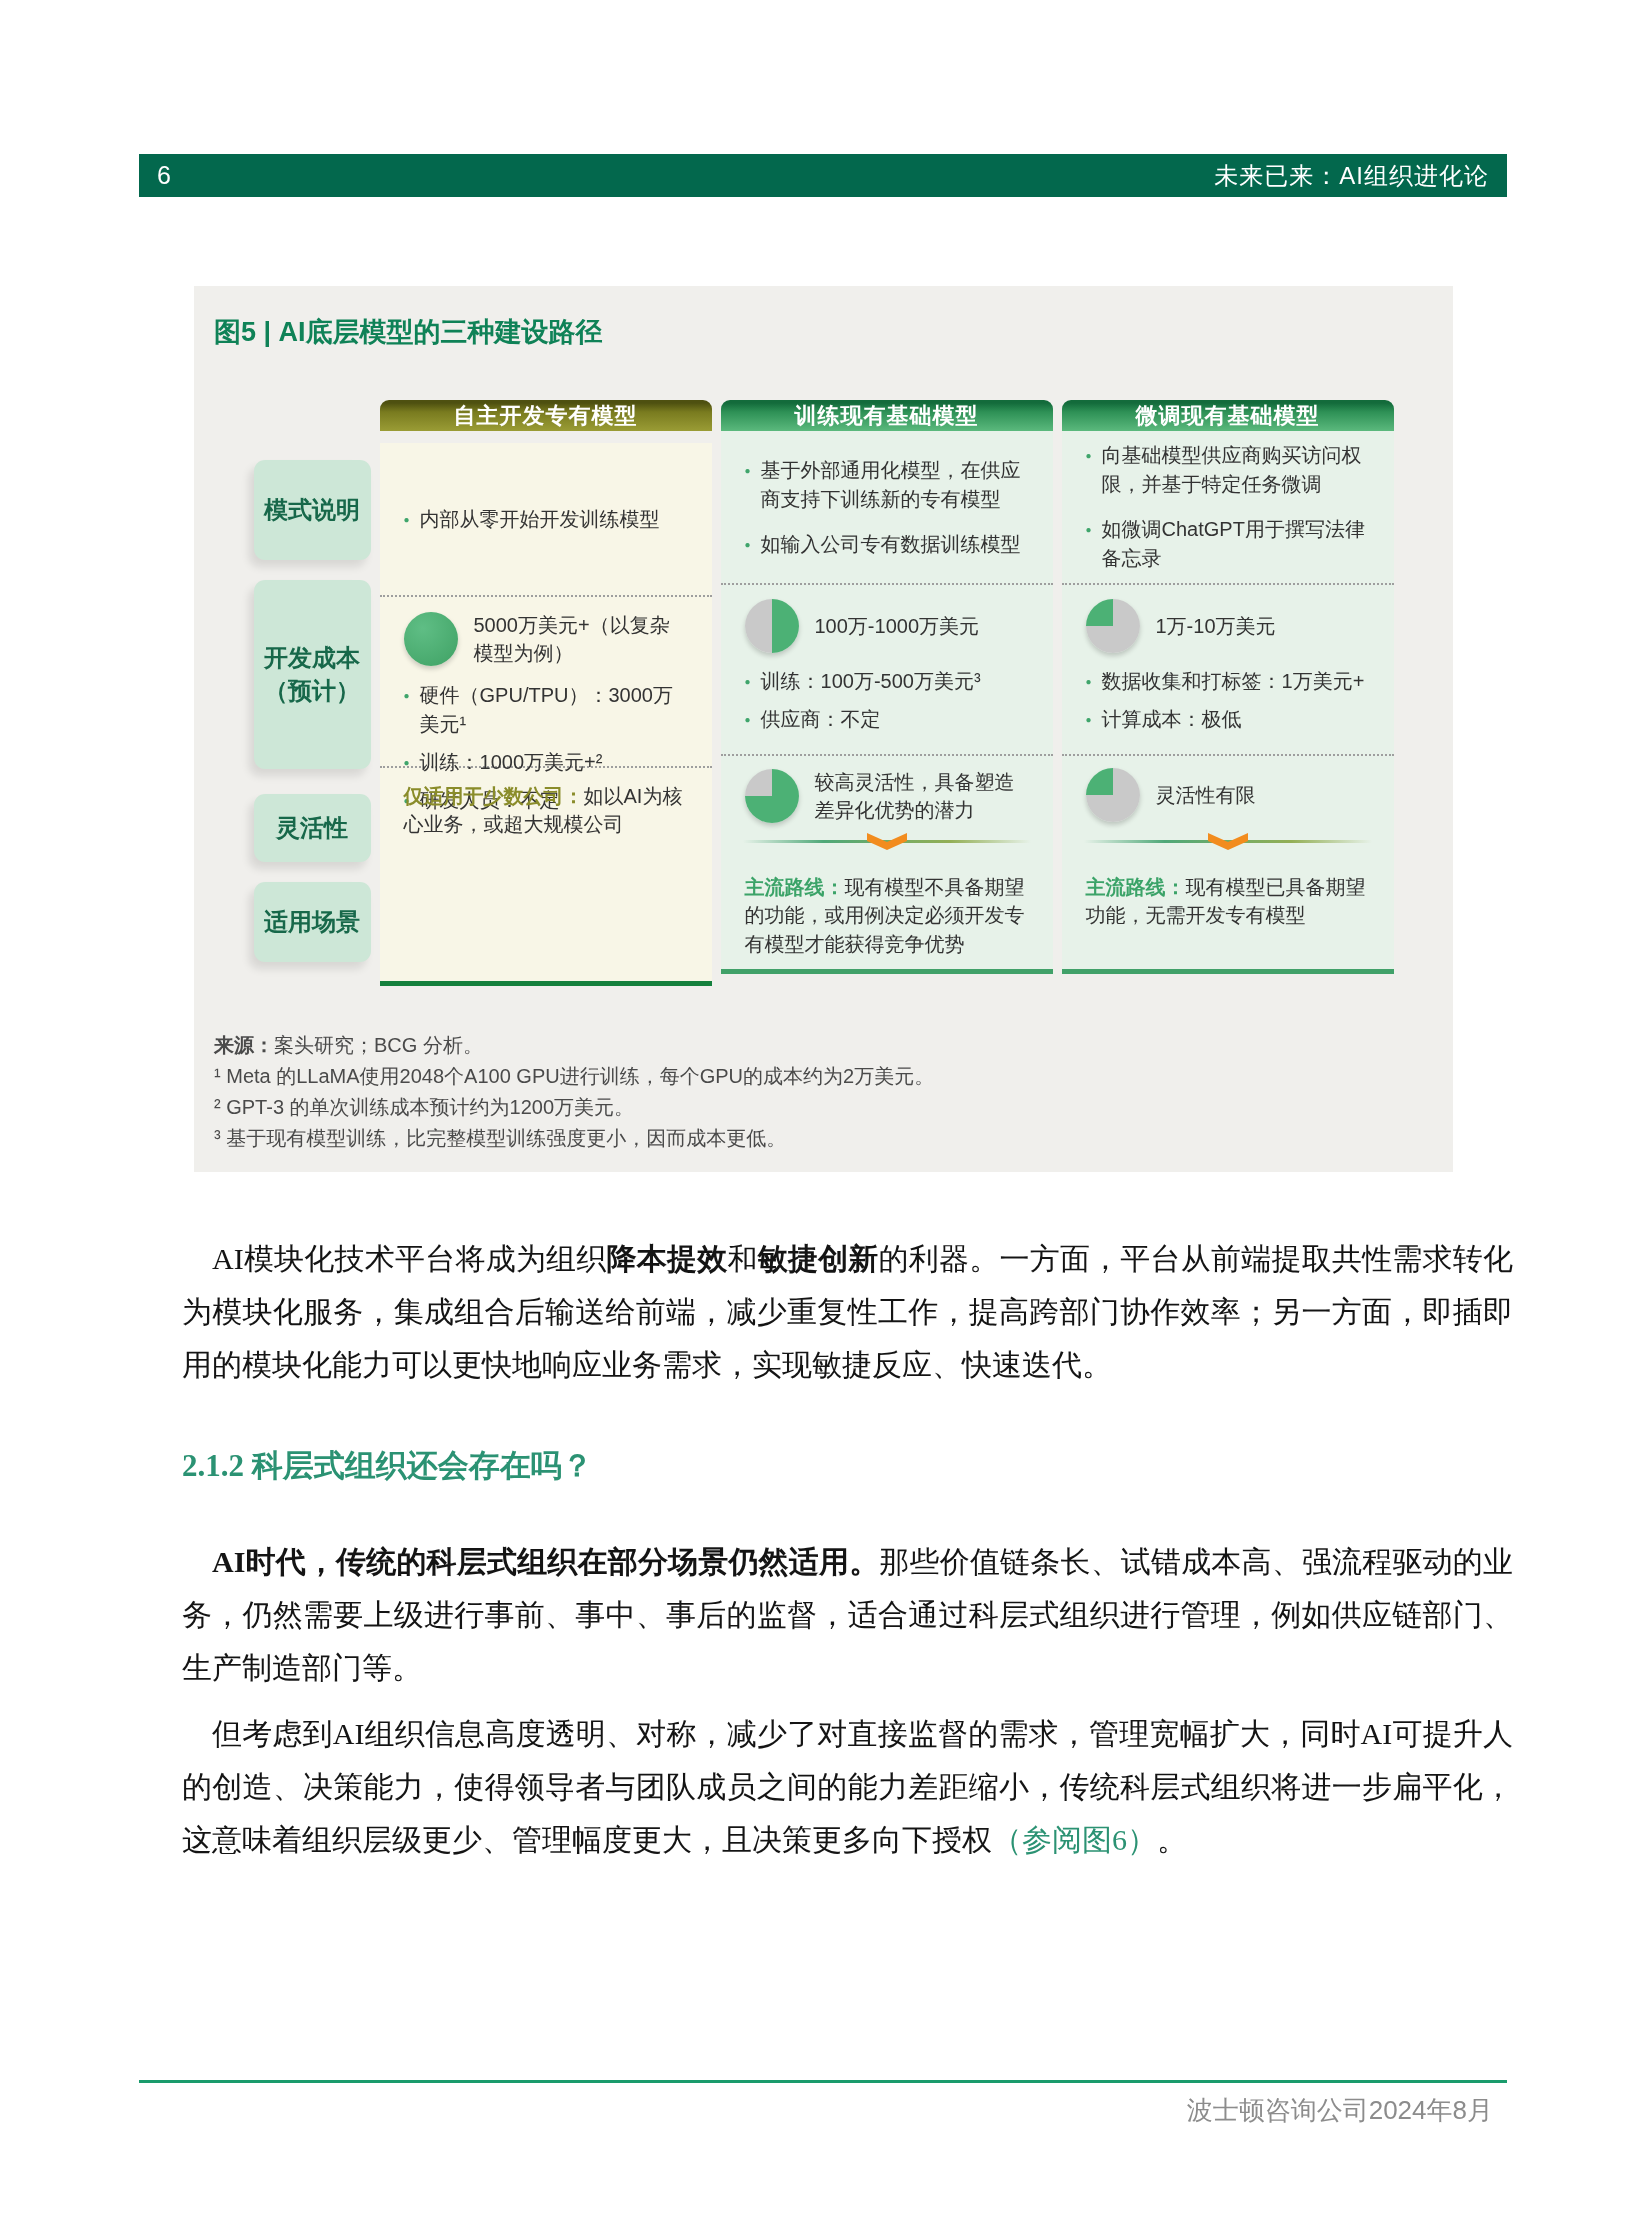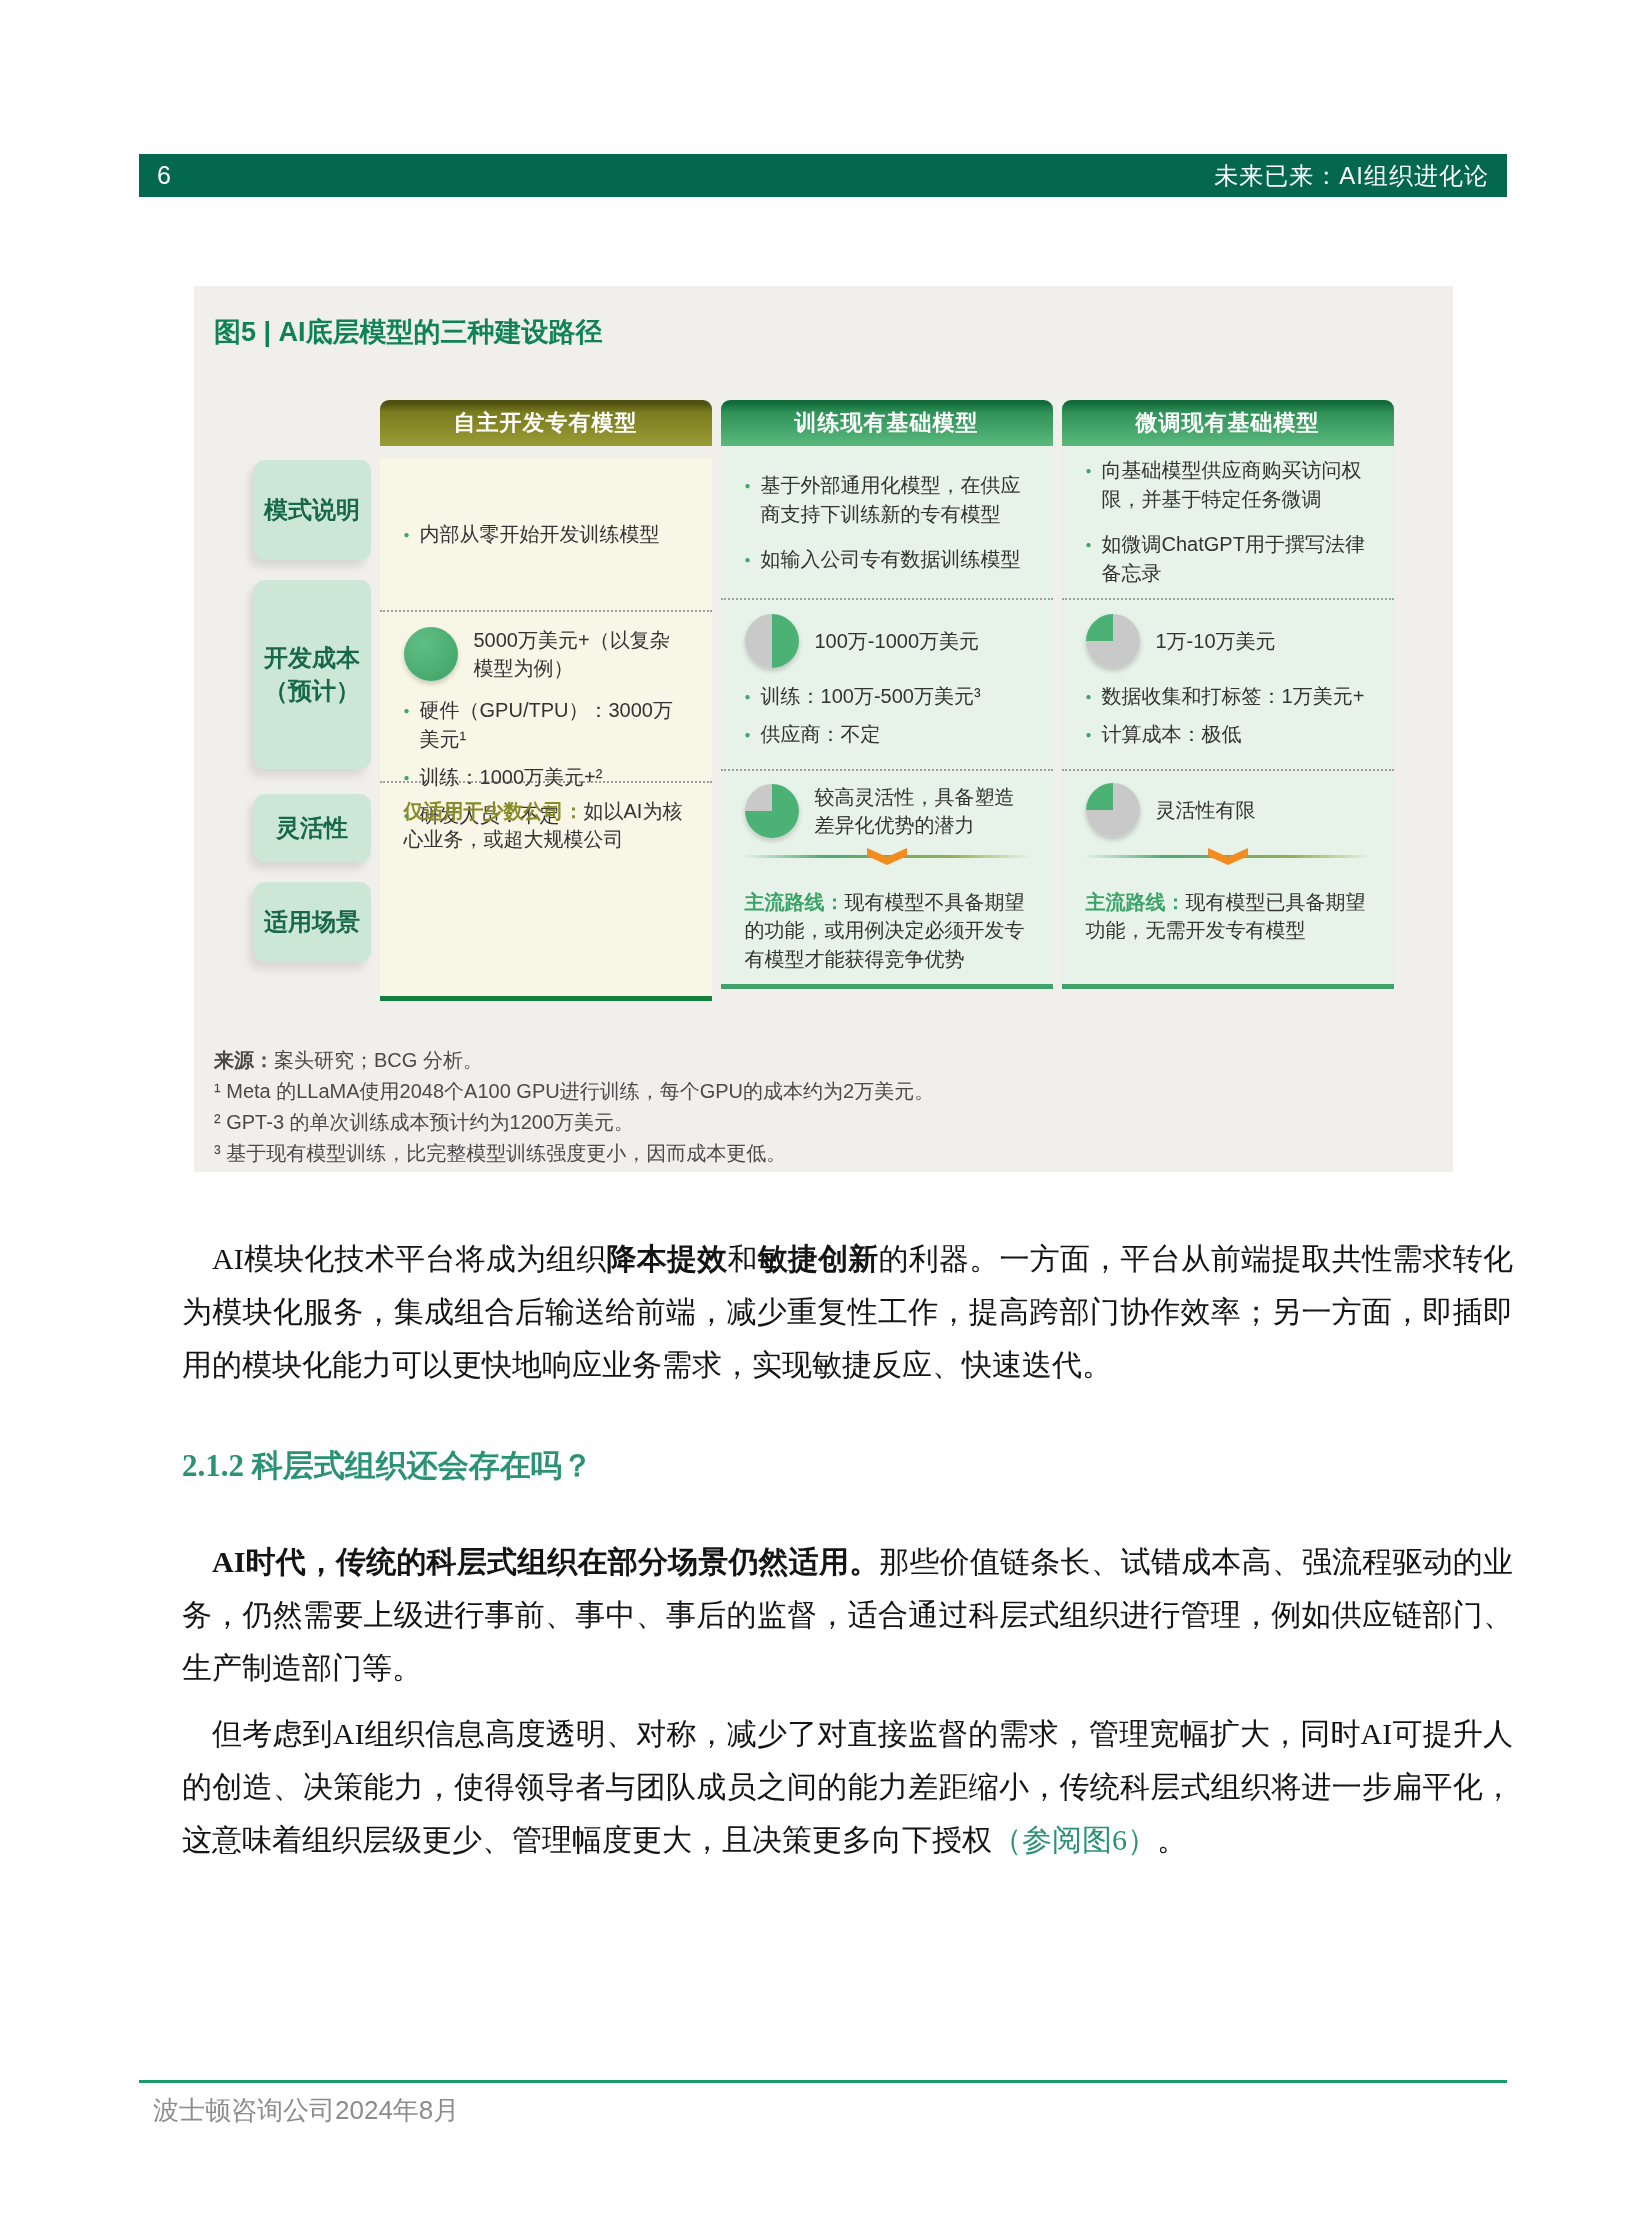--- a/index.html
+++ b/index.html
@@ -25,21 +25,21 @@
   .label-col { display:flex; flex-direction:column; padding-top:60px; }
   .row-label { background:#CDE7D7; border-radius:11px; color:#17684A; font-weight:bold;
                font-size:24px; display:flex; align-items:center; justify-content:center;
                text-align:center; line-height:1.35; box-shadow:-5px 7px 9px rgba(0,0,0,0.10); }
   .rl-1 { height:100px; }
   .rl-2 { height:189px; margin-top:20px; }
   .rl-3 { height:68px;  margin-top:25px; }
   .rl-4 { height:80px; margin-top:20px; }
 
   .col { display:flex; flex-direction:column; }
-  .col-header { height:46px; border-radius:9px 9px 0 0; display:flex; align-items:center;
+  .col-header { height:31px; border-radius:9px 9px 0 0; display:flex; align-items:center;
                 justify-content:center; color:#ffffff; font-weight:bold; font-size:22px;
                 letter-spacing:1px; }
   .col-header.olive { background:linear-gradient(180deg,#4E5010 0,#4E5010 3px,#797B1F 12px,#9A9C35 100%); }
   .col-header.green { background:linear-gradient(180deg,#136B3B 0,#136B3B 3px,#2E9156 12px,#5BB97D 100%); }
 
   .panel { height:543px; display:flex; flex-direction:column; }
   .panel.cream { background:#F8F6E7; border-bottom:5px solid #15803d;margin-top:12px; }
   .panel.mint  { background:#E7F2E9; border-bottom:5px solid #41A169; }
 
   .sec { padding:0 24px; }
@@ -87,21 +87,21 @@
   .p3 { top:1707px; }
   .b  { font-weight:bold; }
   .section-heading { position:absolute; left:182px; top:1445px; font-size:31px;
                      font-weight:bold; color:#2B9273; }
   .ref-green { color:#2B9273; }
 
   
   .footer-line { position:absolute; left:139px; top:2080px; width:1368px; height:3px;
                  background:#1A9B6C; }
   .footer-text { position:absolute; left:139px; top:2093px; width:1368px; display:flex;
-                 justify-content:flex-start; padding:0 14px; color:#8C8C8C; font-size:26px; }
+                 justify-content:flex-end; padding:0 14px; color:#8C8C8C; font-size:26px; }
 </style>
 </head>
 <body>
 
 <div class="page">
 
   <div class="header-bar">
     <span class="page-num">6</span>
     <span class="header-title">未来已来：AI组织进化论</span>
   </div>

